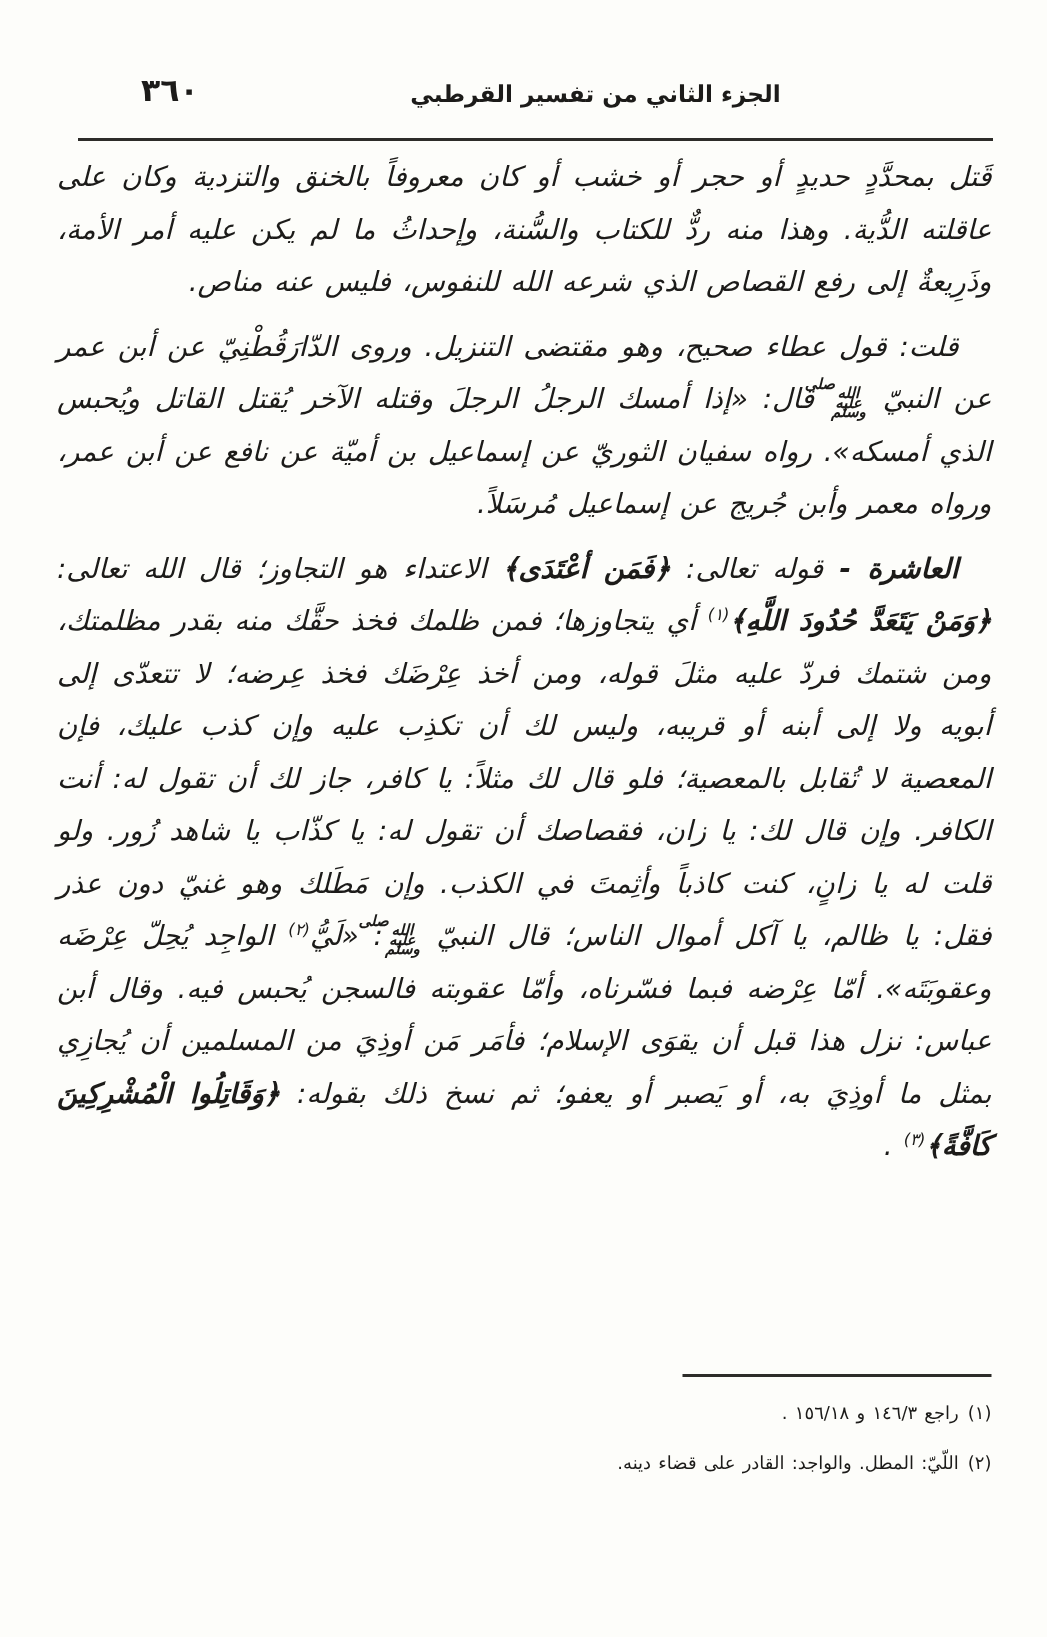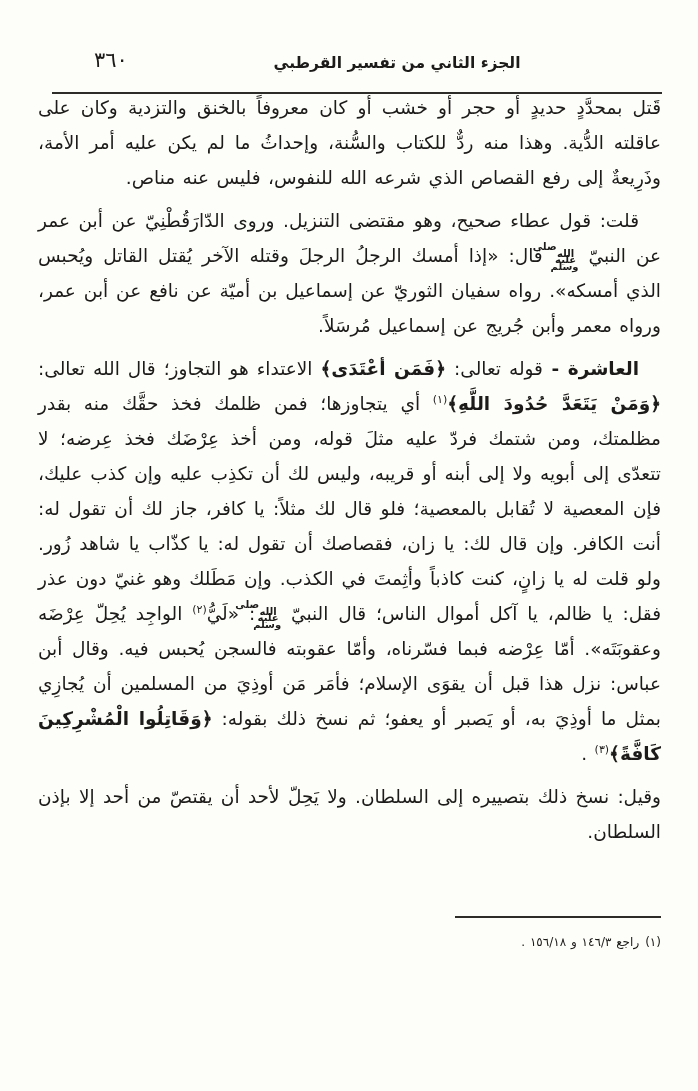--- a/index.html
+++ b/index.html
@@ -16,33 +16,34 @@
   
   .header{position:absolute;top:46px;left:36px;right:36px;height:38px;}
   .running-title{
     position:absolute;left:0;right:0;top:8px;
     text-align:center;
     transform:translateX(48px); 
     font-size:15.5px;font-weight:bold;letter-spacing:.2px;
   }
   .page-number{
     position:absolute;left:58px;top:2px;
-    font-size:21px;font-weight:normal;
+    font-size:21px;font-weight:bold;
   }
   .header-rule{
     position:absolute;top:92px;left:52px;right:36px;
     height:0;border-top:2px solid #2d2c29;
   }
   
   .body{
-    position:absolute;top:90px;right:37px;left:38px;
+    position:absolute;top:101px;right:37px;left:38px;
     direction:rtl;
     text-align:justify;
     font-size:18.5px;line-height:35px;
     word-spacing:1.5px;
+    font-style:italic;
   }
   .para{margin:0 0 8px 0;}
   .indent{text-indent:22px;}
   .lead{font-weight:bold;}
   .quran{font-weight:bold;}
   .fn-ref{
     font-size:11px;font-weight:normal;
     vertical-align:7px;line-height:0;
     word-spacing:0;
   }
@@ -83,22 +84,22 @@
 
   <div class="body">
 
     <p class="para"><span>قَتل بمحدَّدٍ حديدٍ أو حجر أو خشب أو كان معروفاً بالخنق والتزدية وكان على عاقلته الدُّية. وهذا منه ردٌّ للكتاب والسُّنة، وإحداثُ ما لم يكن عليه أمر الأمة، وذَرِيعةٌ إلى رفع القصاص الذي شرعه الله للنفوس، فليس عنه مناص.</span></p>
 
 
     <p class="para indent"><span>قلت: قول عطاء صحيح، وهو مقتضى التنزيل. وروى الدّارَقُطْنِيّ عن أبن عمر عن النبيّ </span><span class="honorific">صلى الله عليه وسلم</span><span> قال: «إذا أمسك الرجلُ الرجلَ وقتله الآخر يُقتل القاتل ويُحبس الذي أمسكه». رواه سفيان الثوريّ عن إسماعيل بن أميّة عن نافع عن أبن عمر، ورواه معمر وأبن جُريج عن إسماعيل مُرسَلاً.</span></p>
 
     <p class="para indent"><span class="lead">العاشرة - </span><span>قوله تعالى: </span><span class="quran">﴿فَمَن أعْتَدَى﴾</span><span> الاعتداء هو التجاوز؛ قال الله تعالى: </span><span class="quran">﴿وَمَنْ يَتَعَدَّ حُدُودَ اللَّهِ﴾</span><sup class="fn-ref">(١)</sup><span> أي يتجاوزها؛ فمن ظلمك فخذ حقَّك منه بقدر مظلمتك، ومن شتمك فردّ عليه مثلَ قوله، ومن أخذ عِرْضَك فخذ عِرضه؛ لا تتعدّى إلى أبويه ولا إلى أبنه أو قريبه، وليس لك أن تكذِب عليه وإن كذب عليك، فإن المعصية لا تُقابل بالمعصية؛ فلو قال لك مثلاً: يا كافر، جاز لك أن تقول له: أنت الكافر. وإن قال لك: يا زان، فقصاصك أن تقول له: يا كذّاب يا شاهد زُور. ولو قلت له يا زانٍ، كنت كاذباً وأثِمتَ في الكذب. وإن مَطَلك وهو غنيّ دون عذر فقل: يا ظالم، يا آكل أموال الناس؛ قال النبيّ </span><span class="honorific">صلى الله عليه وسلم</span><span>: «لَيُّ</span><sup class="fn-ref">(٢)</sup><span> الواجِد يُحِلّ عِرْضَه وعقوبَتَه». أمّا عِرْضه فبما فسّرناه، وأمّا عقوبته فالسجن يُحبس فيه. وقال أبن عباس: نزل هذا قبل أن يقوَى الإسلام؛ فأمَر مَن أوذِيَ من المسلمين أن يُجازِي بمثل ما أوذِيَ به، أو يَصبر أو يعفو؛ ثم نسخ ذلك بقوله: </span><span class="quran">﴿وَقَاتِلُوا الْمُشْرِكِينَ كَافَّةً﴾</span><sup class="fn-ref">(٣)</sup><span> .</span></p>
 
-    <p class="para"><span>وقيل: نسخ ذلك بتصييره إلى السلطان. ولا يَحِلّ لأحد أن يقتصّ من أحد إلا بإذن السلطان.</span></p>
 
   </div>
 
   <div class="footnotes">
     <div class="fn-divider"></div>
     <div class="footnote"><span class="fn-marker">(١)</span><span>راجع ١٤٦/٣ و ١٥٦/١٨ .</span></div>
+    <div class="footnote"><span class="fn-marker">(٢)</span><span>اللّيّ: المطل. والواجد: القادر على قضاء دينه.</span></div>
   </div>
 
 </div>
 
 </body></html>

